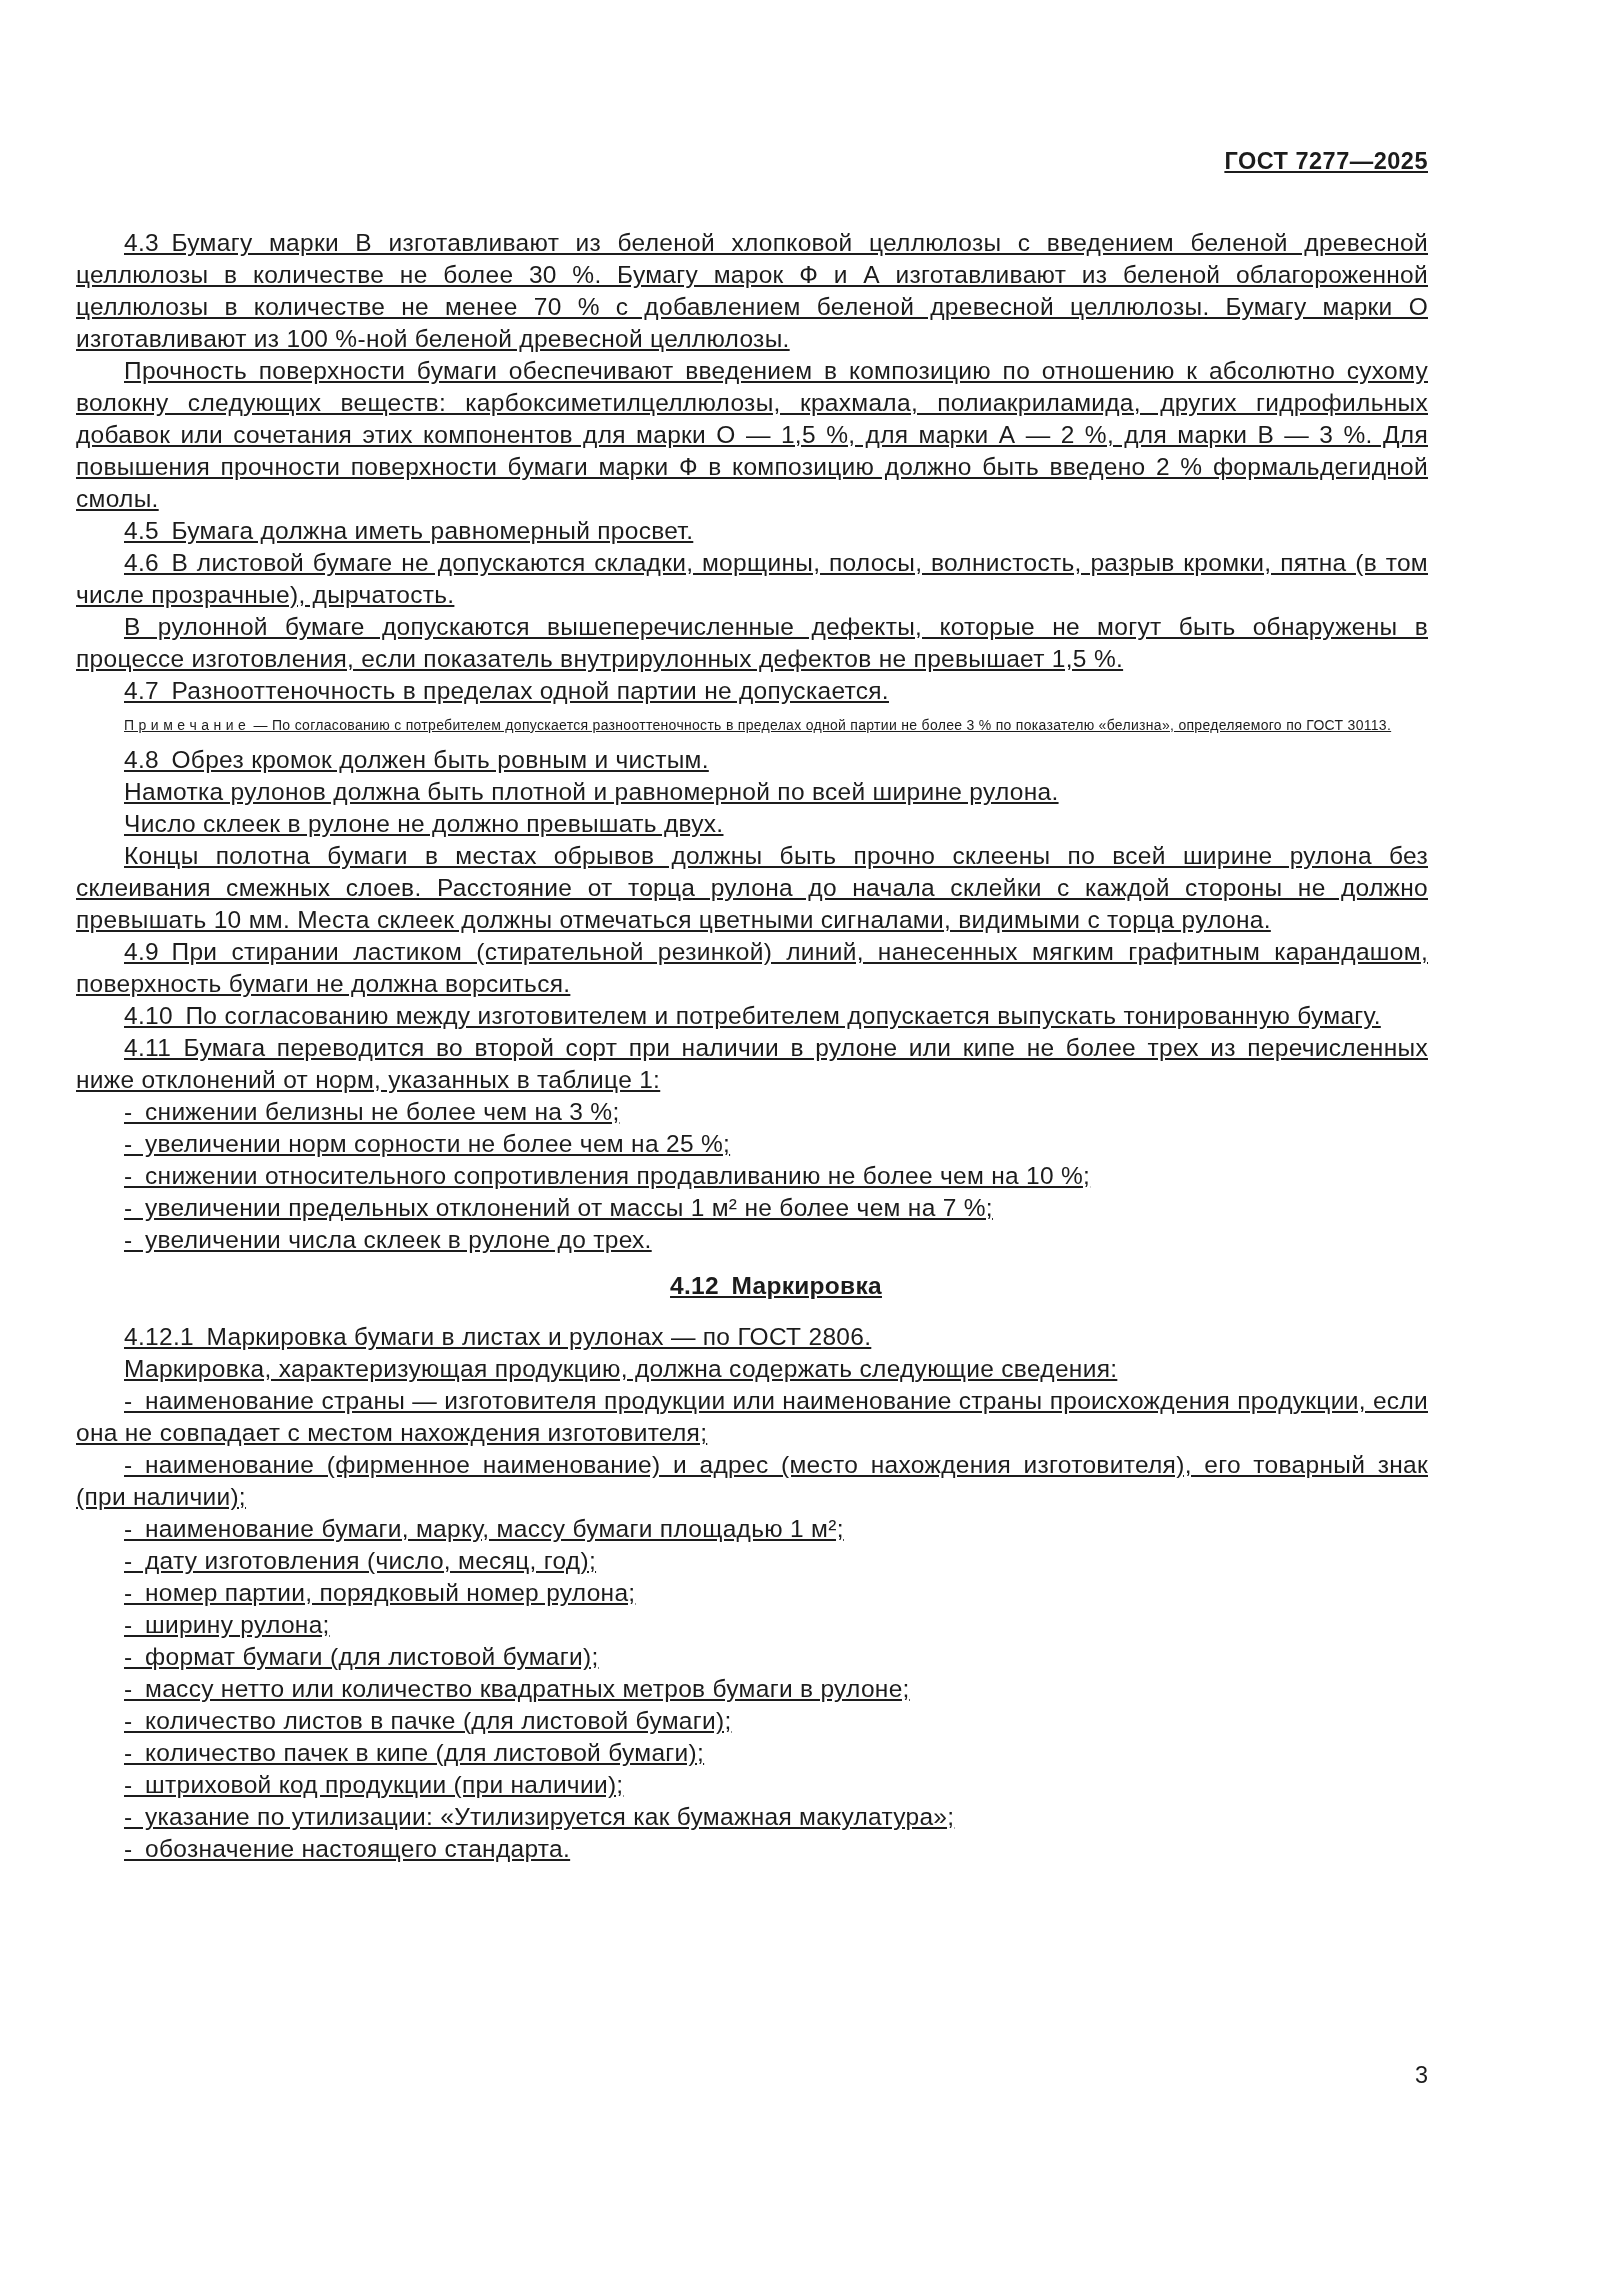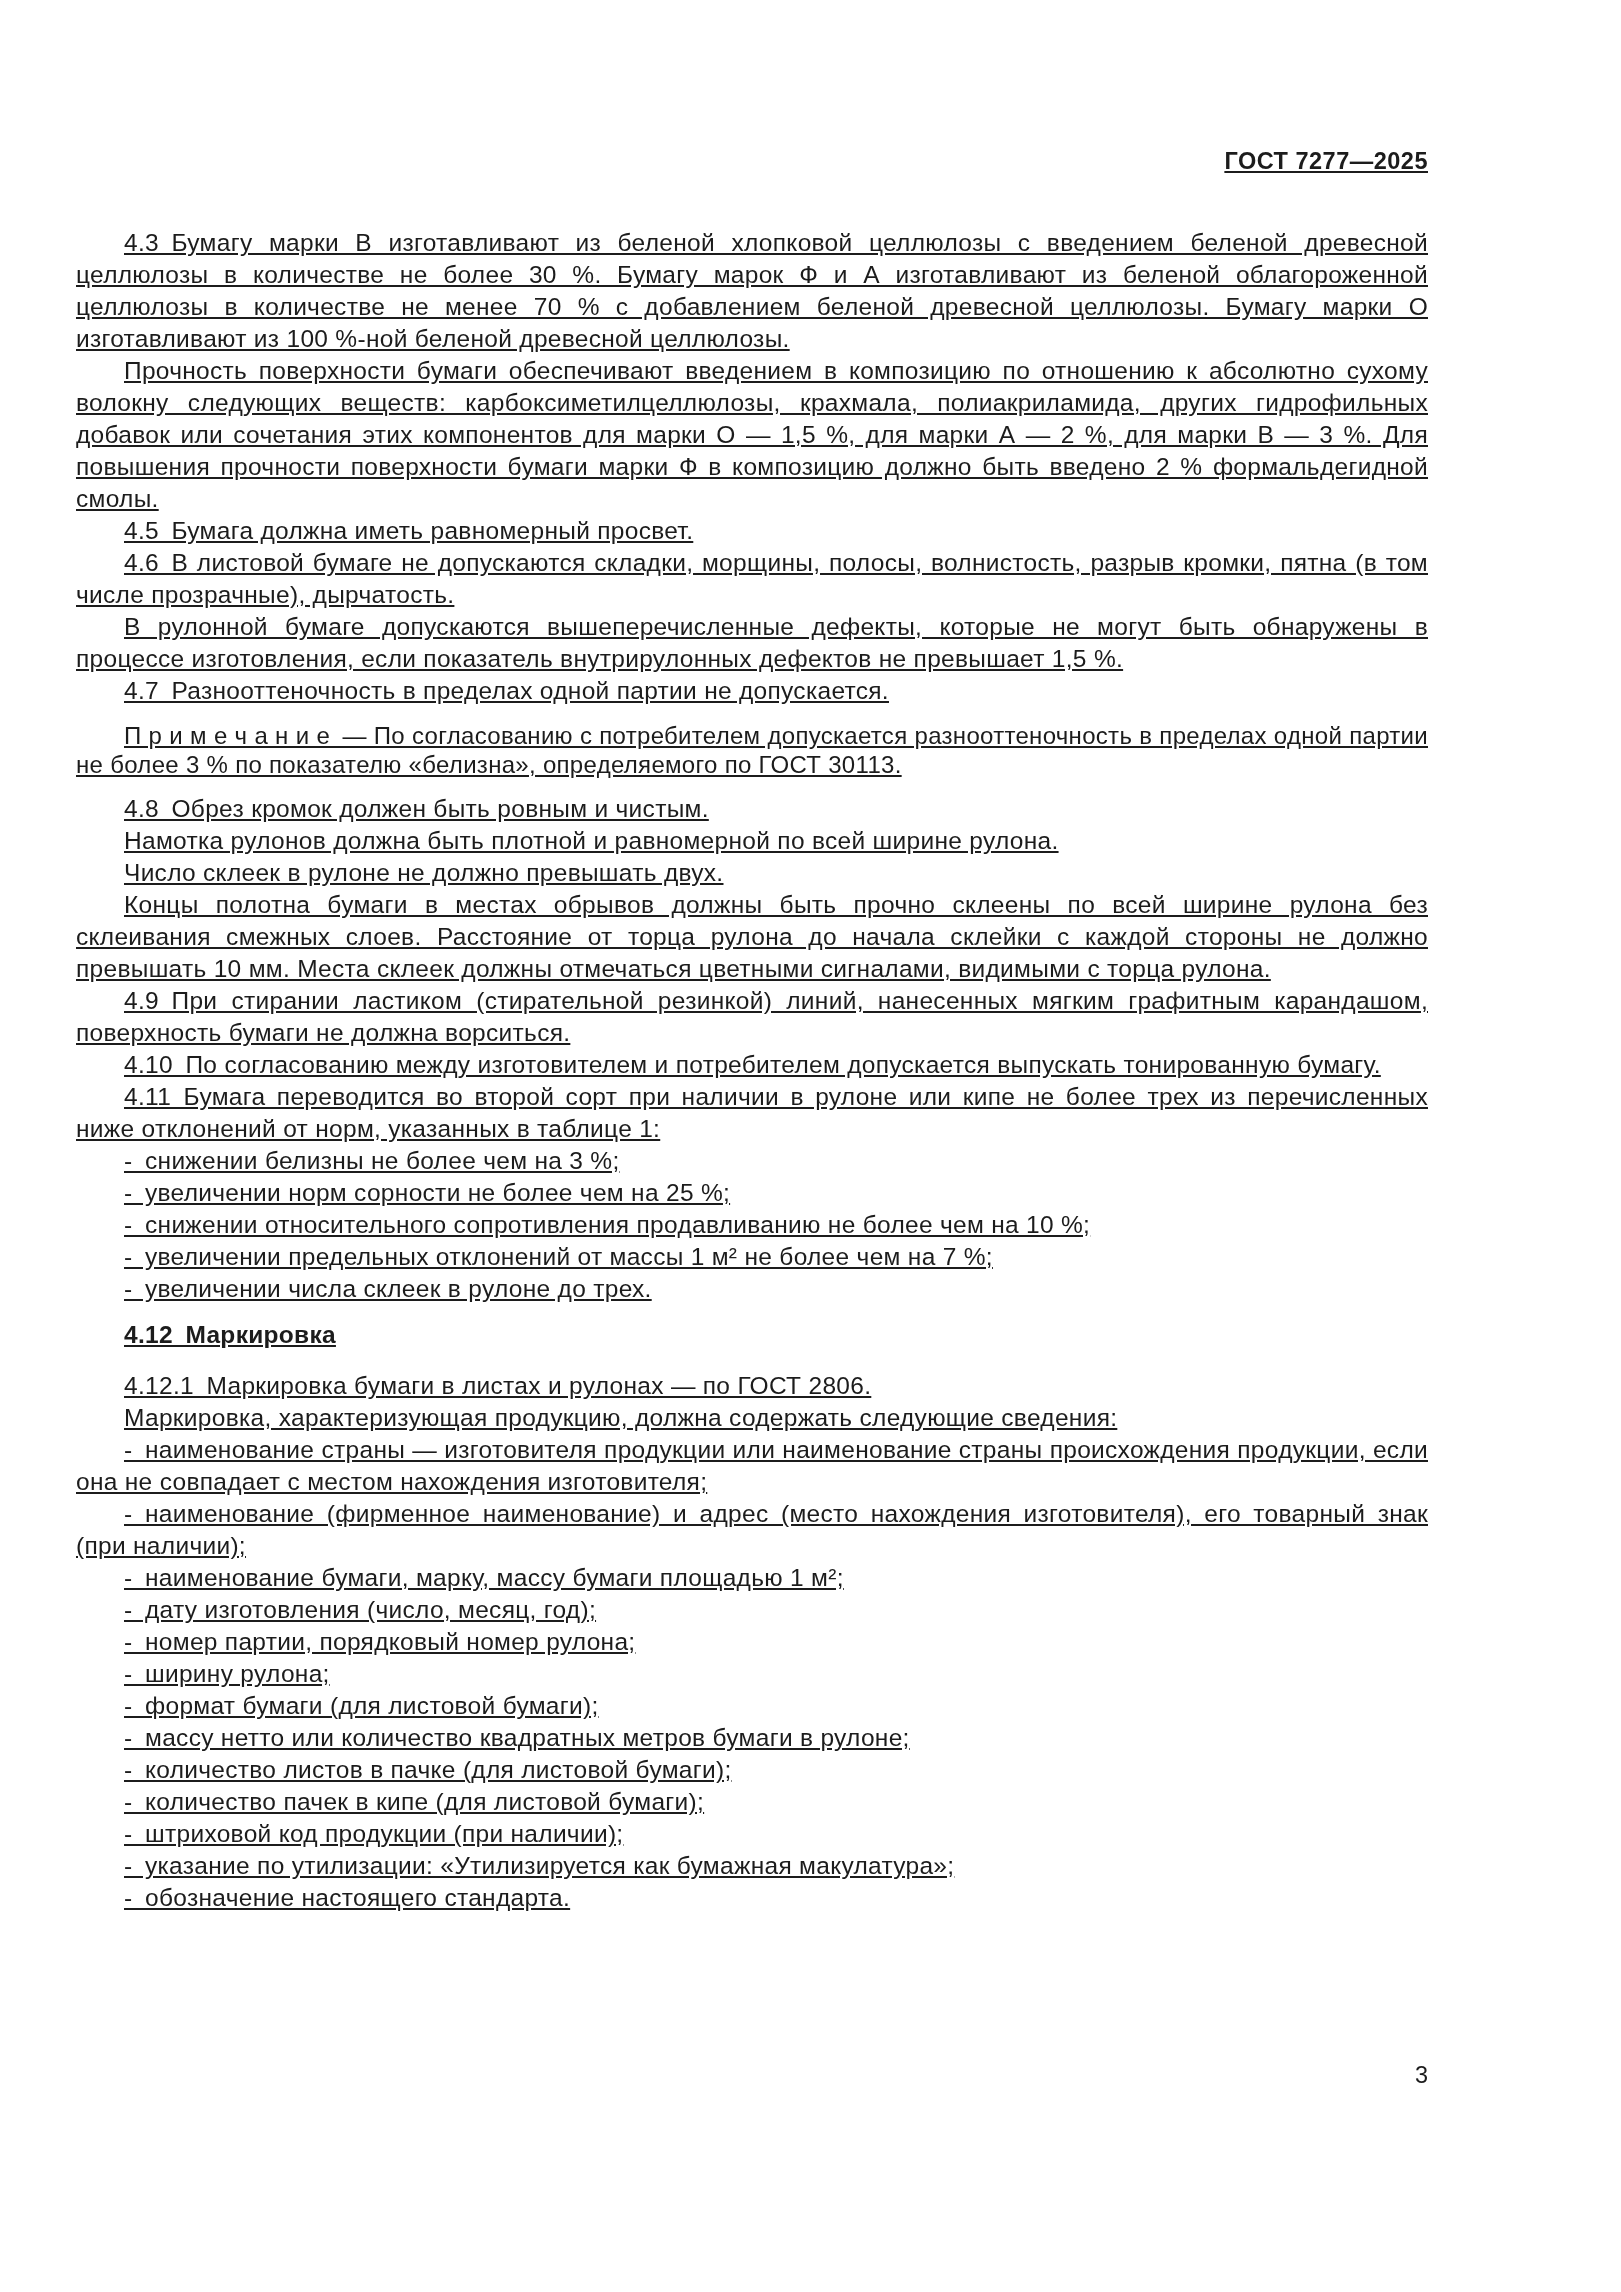--- a/index.html
+++ b/index.html
@@ -33,27 +33,27 @@
     line-height: 32px;
     letter-spacing: 0.3px;
     text-align: justify;
   }
   p.block {
     margin: 0;
     padding: 0;
     text-indent: 48px;
   }
   p.block--note {
-    font-size: 24px;
+    font-size: 14px;
     line-height: 29px;
-    margin: 14px 0;
+    margin: 4px 0;
   }
   p.block--heading {
     font-weight: bold;
-    text-align: left;
+    text-align: center;
     margin: 13.7px 0 19.6px 0;
   }
   .page-number {
     position: absolute;
     top: 2061px;
     right: 193px;
     font-size: 23.5px;
     line-height: 29px;
   }
 </style>

